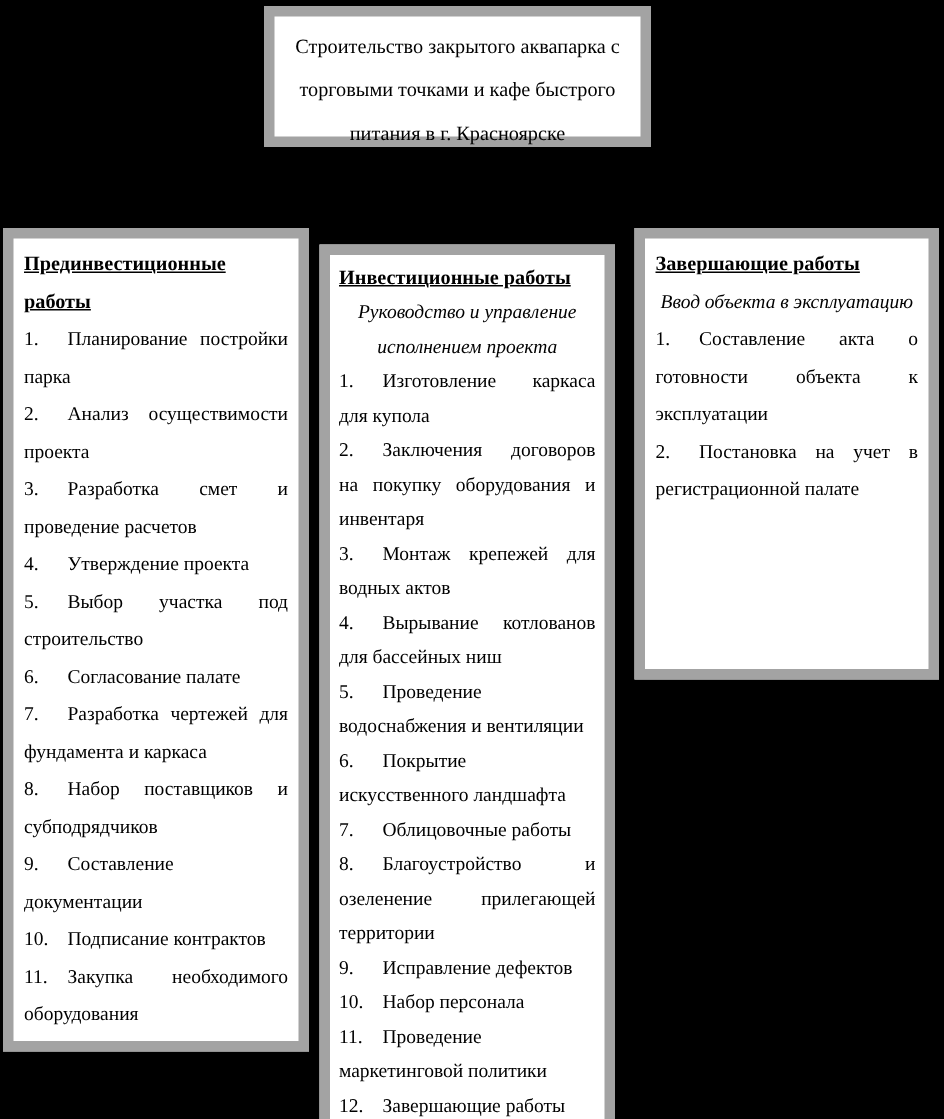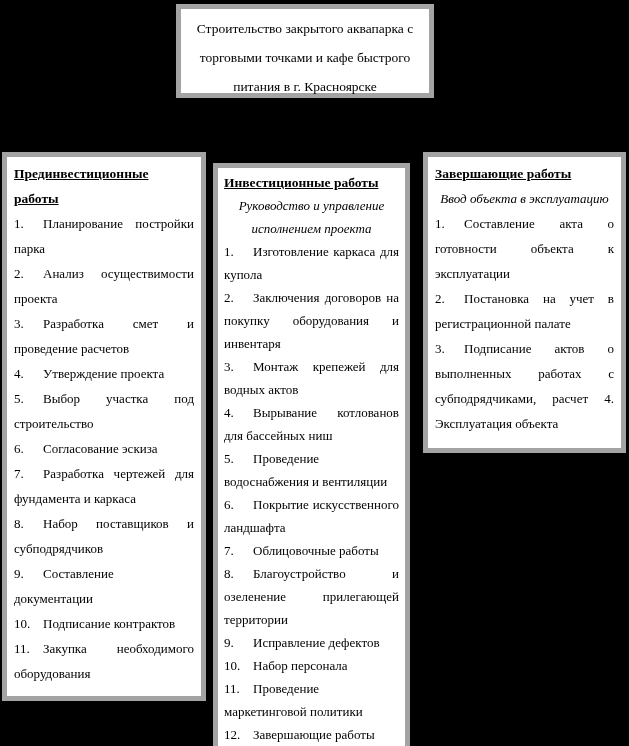--- a/index.html
+++ b/index.html
@@ -3,21 +3,21 @@
 <meta charset="utf-8">
 <style>
   html,body { margin:0; padding:0; background:#000; }
   #canvas {
     position:relative; width:629px; height:746px;
     background:#000000; overflow:hidden;
     font-family:"Liberation Serif","DejaVu Serif",serif;
     color:#000;
   }
   .box {
-    position:absolute; background:#ffffff; border:5px solid #a3a3a3;
+    position:absolute; background:#ffffff; border:7px solid #a3a3a3;
     box-sizing:border-box;
   }
   #title-box {
     left:176px; top:4px; width:258px; height:94px;
     text-align:center; font-size:13.5px; line-height:29px;
     padding:5px 12px 0 12px;
   }
   .col { font-size:13px; }
   #col-1 { left:2px;   top:152px; width:204px; height:549px; padding:4px 7px 0 7px; line-height:25px; }
   #col-2 { left:213px; top:152px; width:197px; height:590px; padding:3px 6px 0 6px; line-height:23px;margin-top:11px; }
@@ -49,21 +49,21 @@
 
   <div class="box col" id="col-1">
     <div class="hdr">Прединвестиционные работы</div>
     <div class="items">
 
     <p><span class="num">1.</span><span>Планирование постройки парка</span></p>
         <p><span class="num">2.</span><span>Анализ осуществимости проекта</span></p>
         <p><span class="num">3.</span><span>Разработка смет и проведение расчетов</span></p>
         <p><span class="num">4.</span><span>Утверждение проекта</span></p>
         <p><span class="num">5.</span><span>Выбор участка под строительство</span></p>
-        <p><span class="num">6.</span><span>Согласование эскиза</span></p>
+        <p><span class="num">6.</span><span>Согласование палате</span></p>
         <p><span class="num">7.</span><span>Разработка чертежей для фундамента и каркаса</span></p>
         <p><span class="num">8.</span><span>Набор поставщиков и субподрядчиков</span></p>
         <p><span class="num">9.</span><span>Составление документации</span></p>
         <p><span class="num">10.</span><span>Подписание контрактов</span></p>
         <p><span class="num">11.</span><span>Закупка необходимого оборудования</span></p>
       </div>
   </div>
 
   <div class="box col" id="col-2">
     <div class="hdr">Инвестиционные работы</div>
@@ -85,17 +85,16 @@
       </div>
   </div>
 
   <div class="box col" id="col-3">
     <div class="hdr">Завершающие работы</div>
     <div class="subtitle">Ввод объекта в эксплуатацию</div>
     <div class="items">
 
     <p><span class="num">1.</span><span>Составление акта о готовности объекта к эксплуатации</span></p>
         <p><span class="num">2.</span><span>Постановка на учет в регистрационной палате</span></p>
-        <p><span class="num">3.</span><span>Подписание актов о выполненных работах с субподрядчиками, расчет 4. Эксплуатация объекта</span></p>
       </div>
   </div>
 
 </div>
 
 </body></html>

